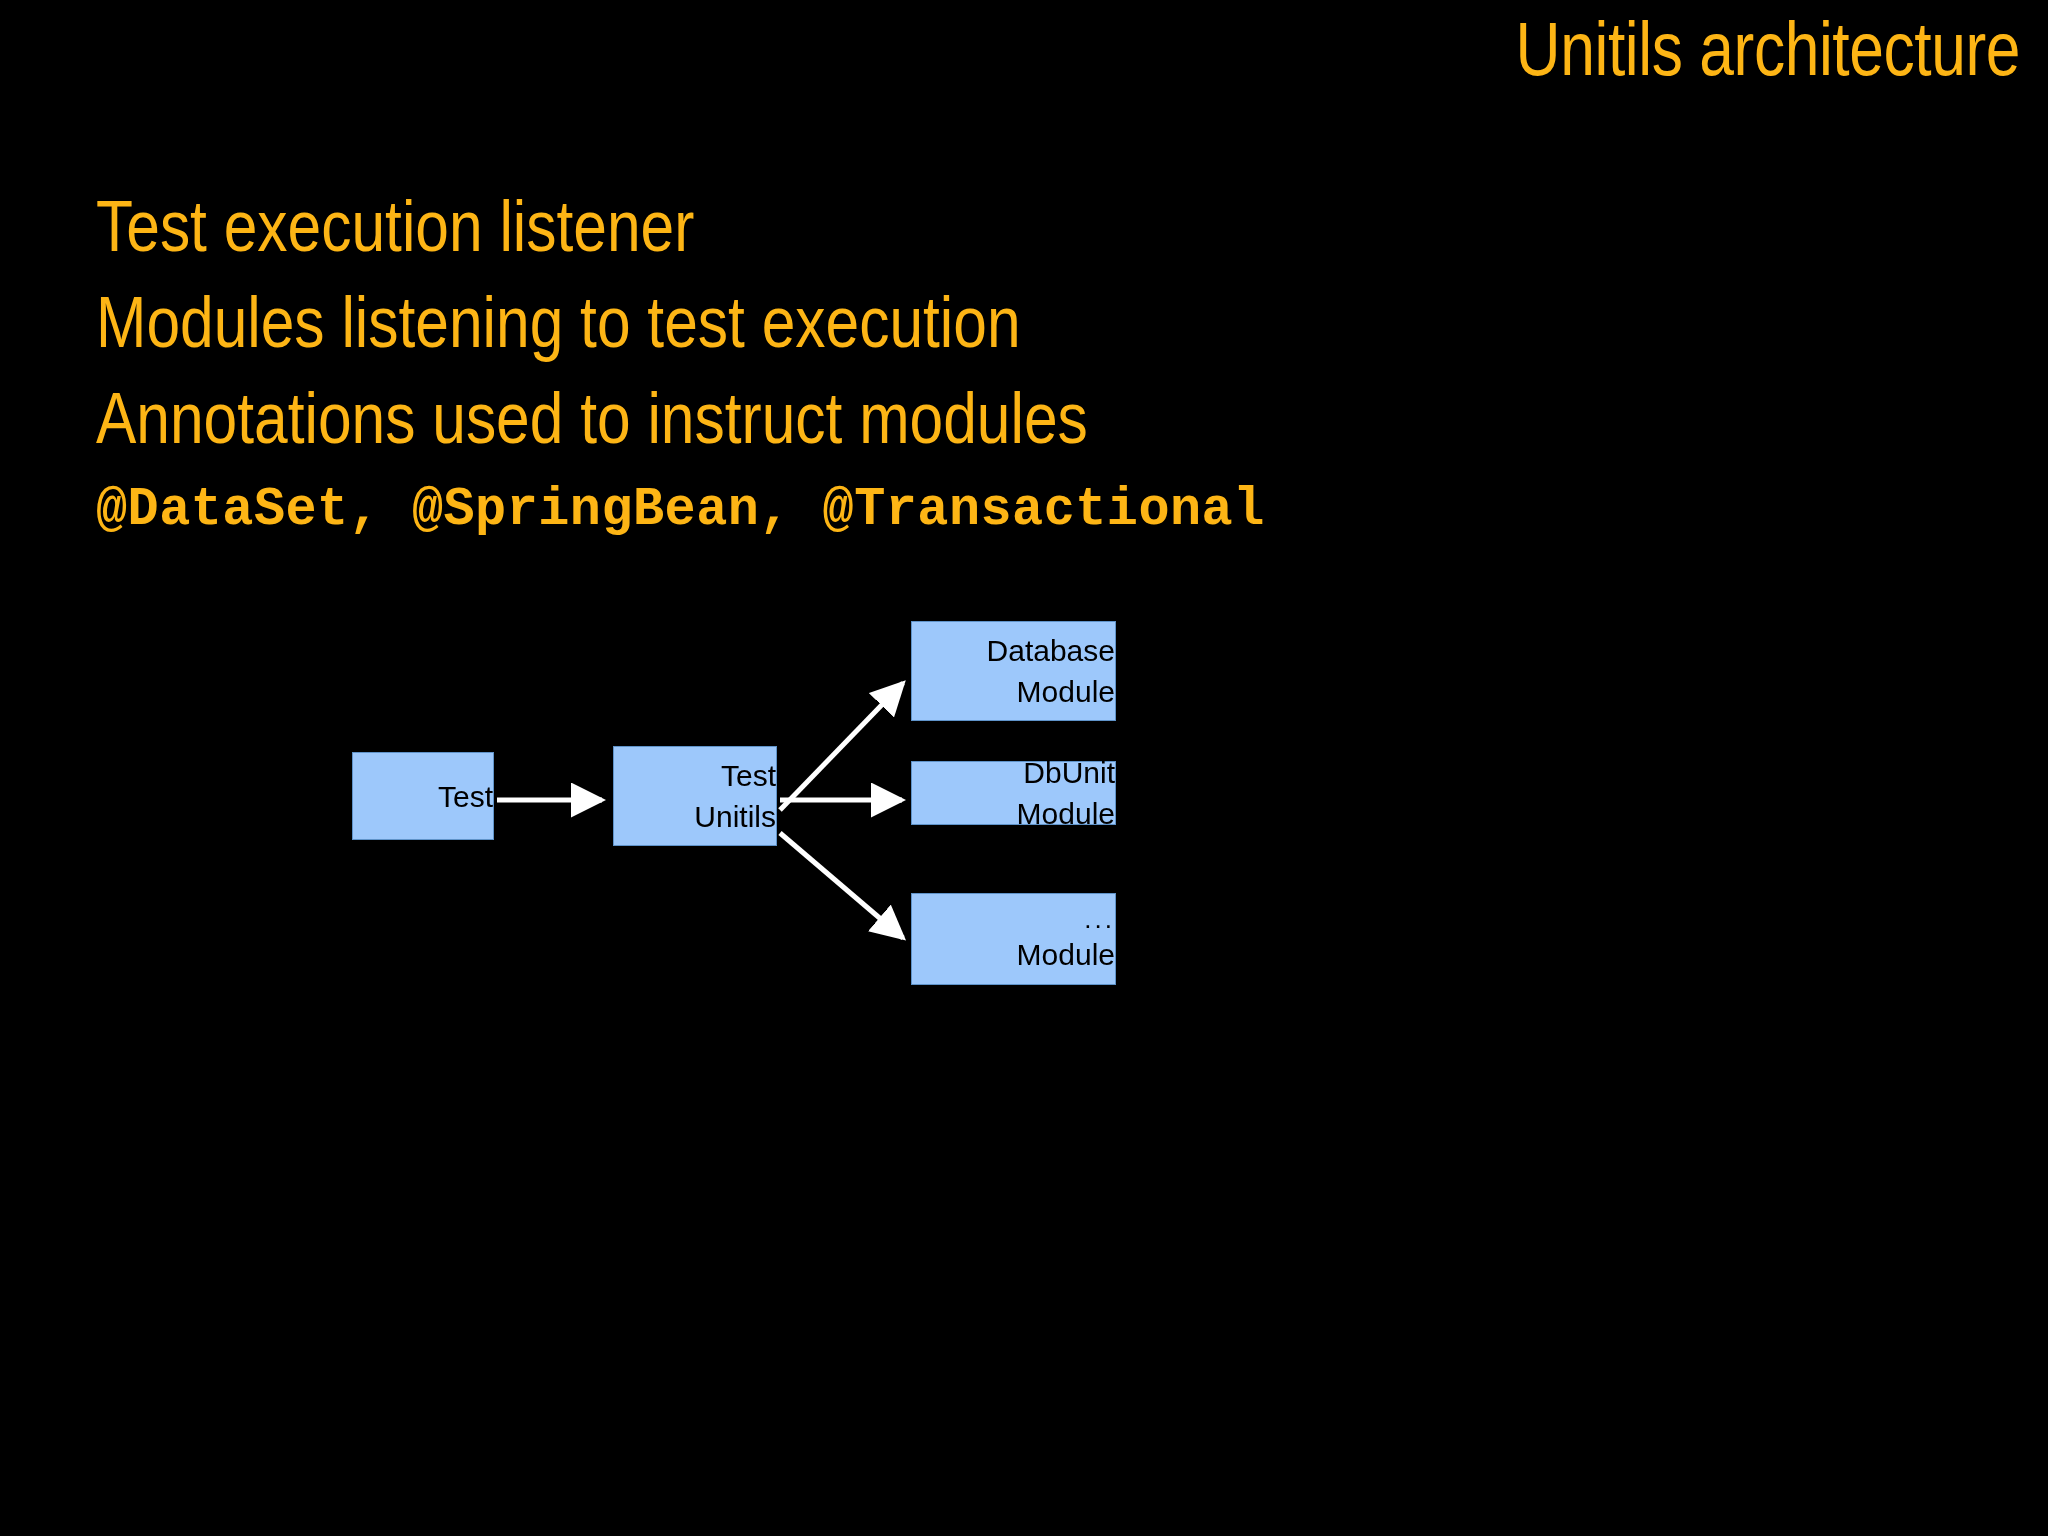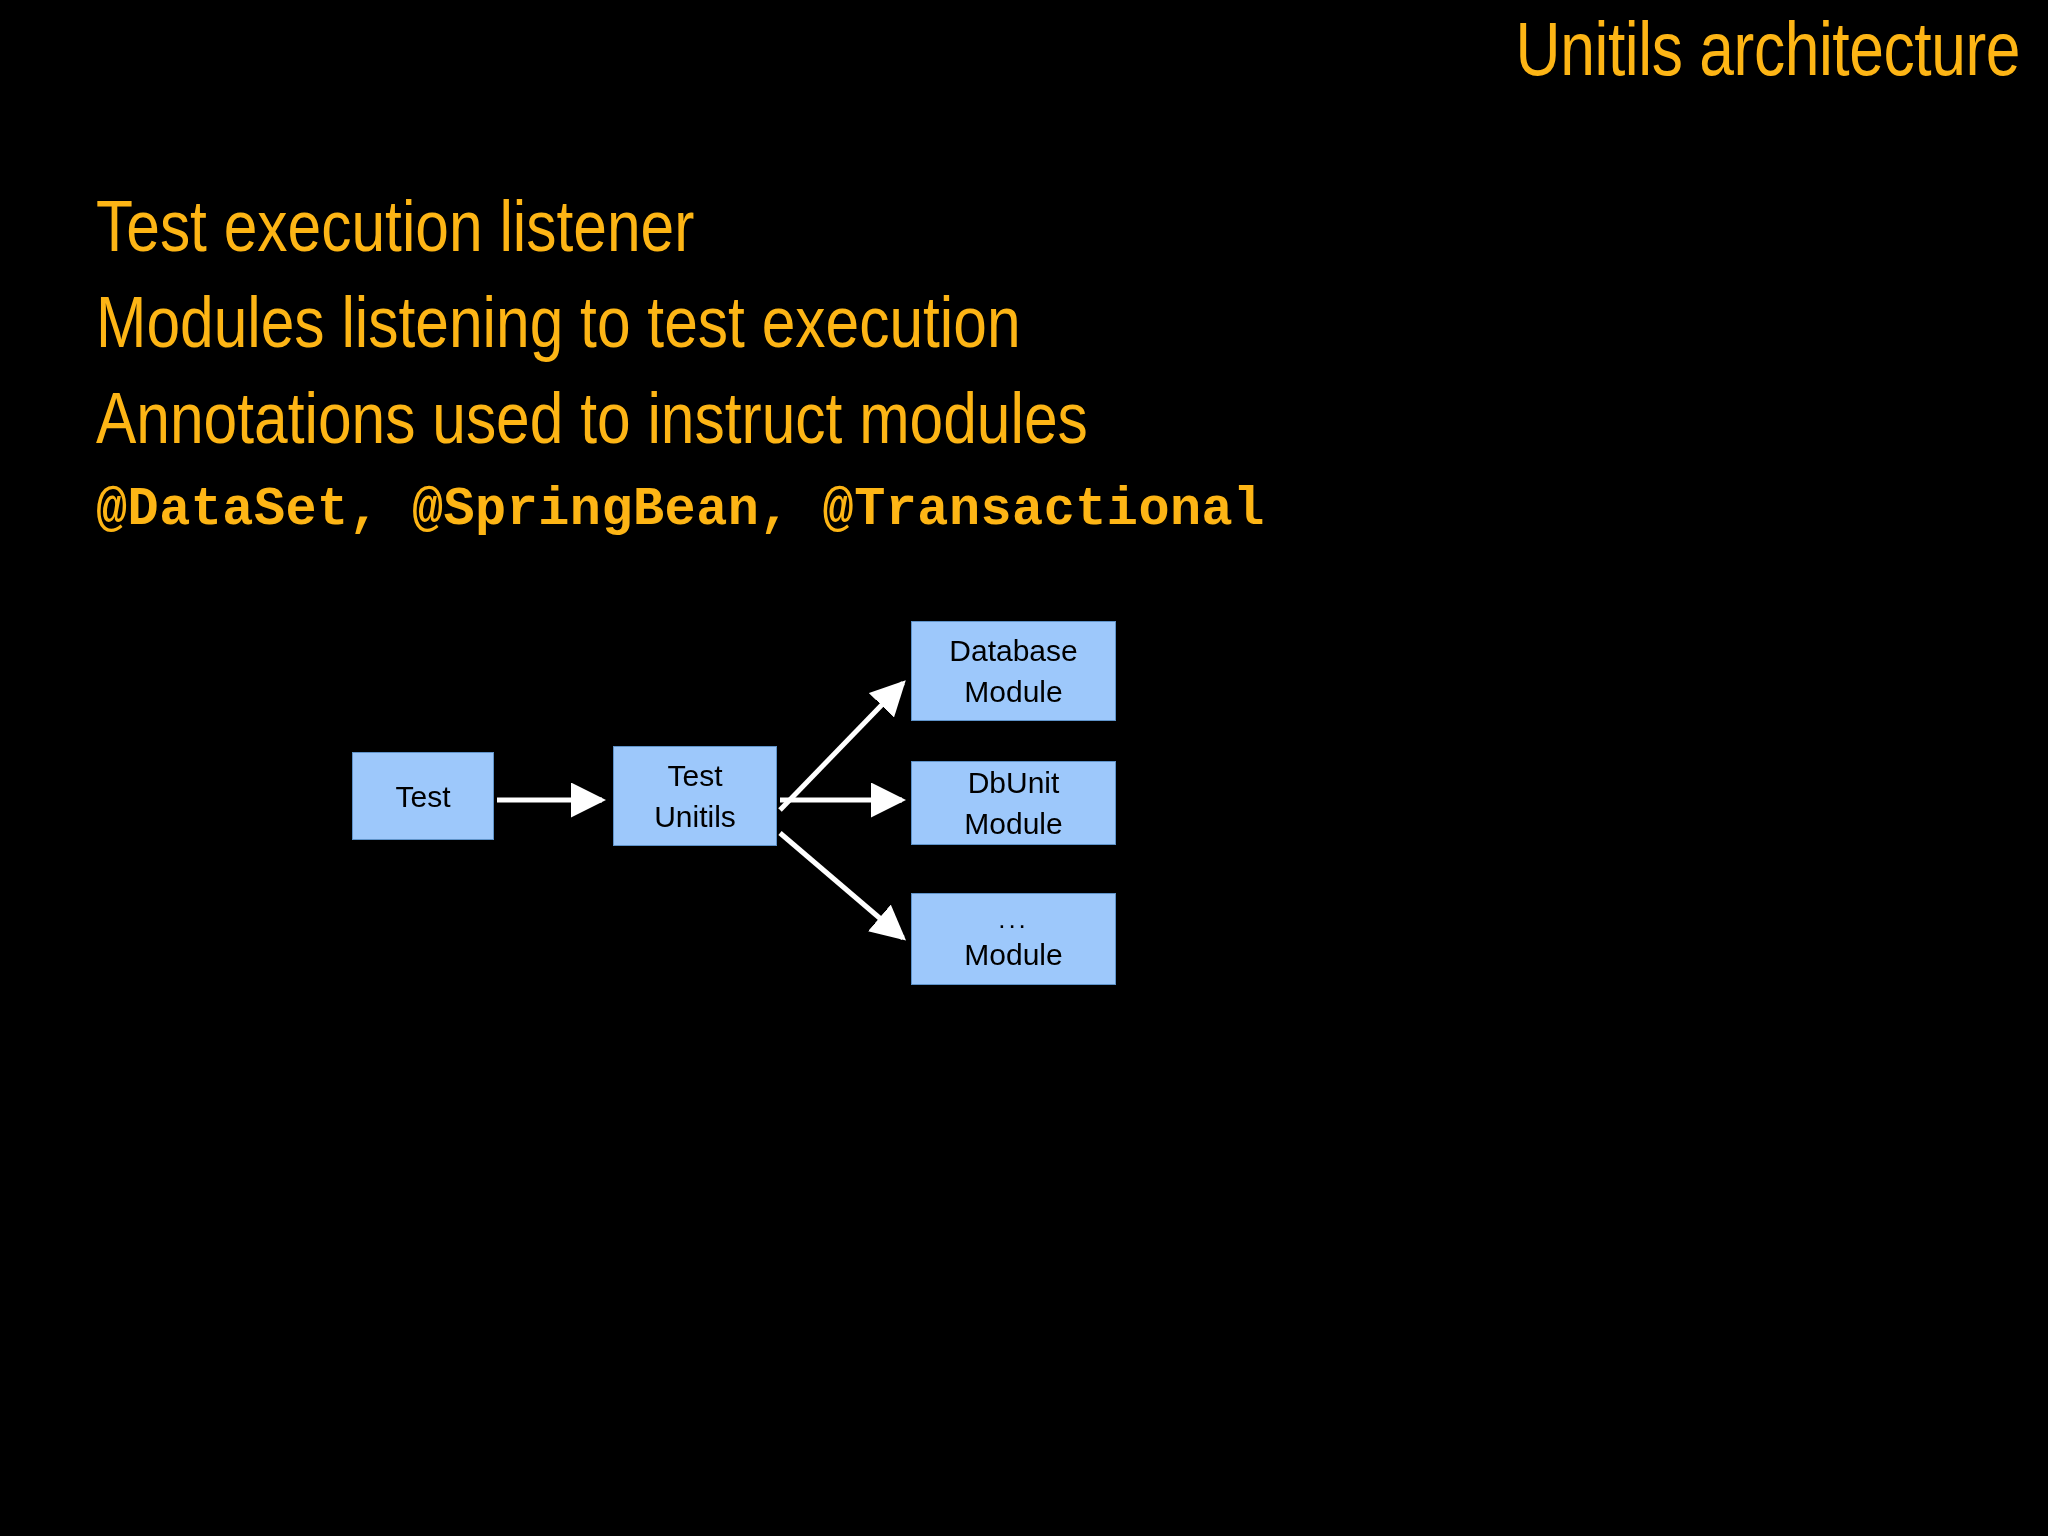--- a/index.html
+++ b/index.html
@@ -82,35 +82,35 @@
     pointer-events: none;
   }
 
   .node {
     position: absolute;
     background: #9DC8FB;
     border: 1px solid #5f93c9;
     box-sizing: border-box;
     display: flex;
     flex-direction: column;
-    align-items: center;
+    align-items: flex-end;
     justify-content: center;
     color: #000000;
     font-family: "Liberation Sans", sans-serif;
     font-size: 30px;
     line-height: 41px;
     text-align: center;
   }
 
   .node .ln { display: block; }
 
   #node-test       { left: 352px;  top: 752px;  width: 142px; height: 88px; }
   #node-listener   { left: 613px;  top: 746px;  width: 164px; height: 100px; }
   #node-database   { left: 911px;  top: 621px;  width: 205px; height: 100px; }
-  #node-dbunit     { left: 911px;  top: 761px;  width: 205px; height: 84px; }
+  #node-dbunit     { left: 911px;  top: 761px;  width: 205px; height: 64px; }
   #node-other      { left: 911px;  top: 893px;  width: 205px; height: 92px; }
 
   .ellipsis-line {
     letter-spacing: 3px;
     font-size: 26px;
     line-height: 30px;
   }
 </style>
 </head>
 <body>

